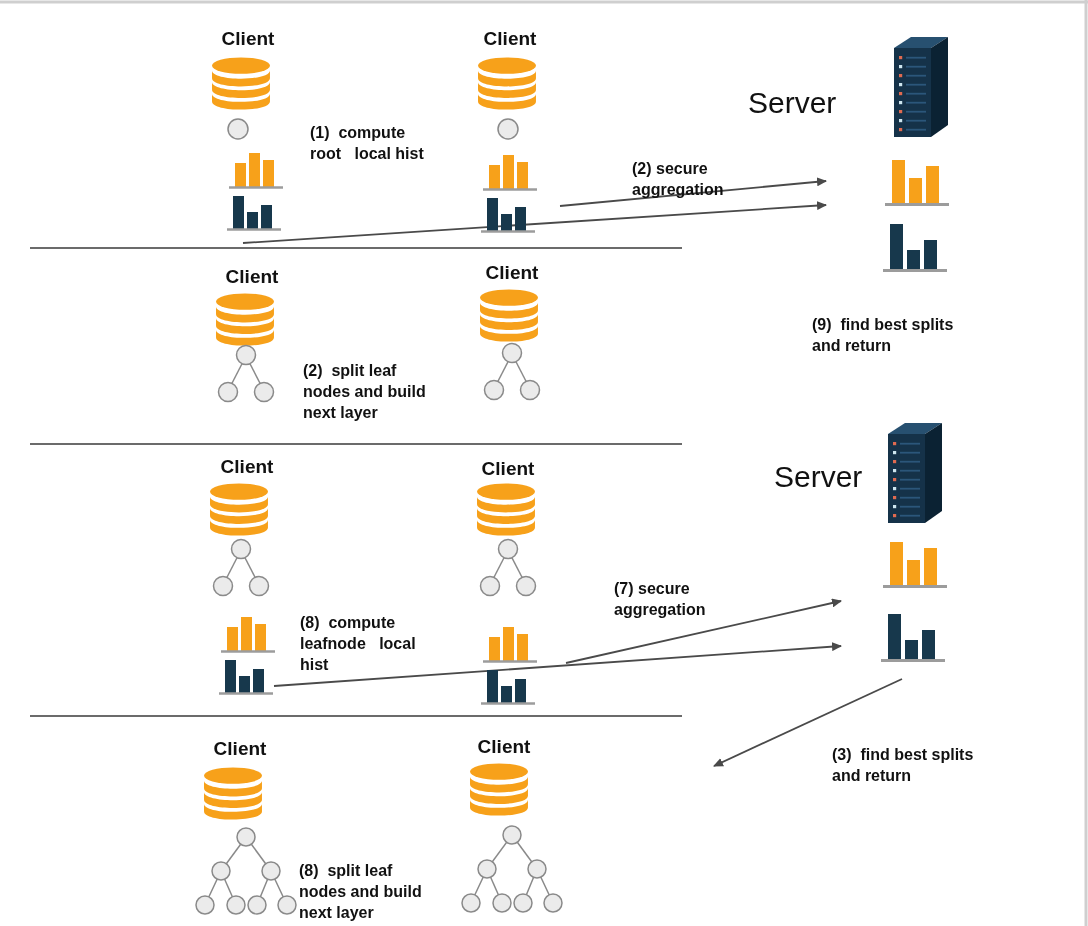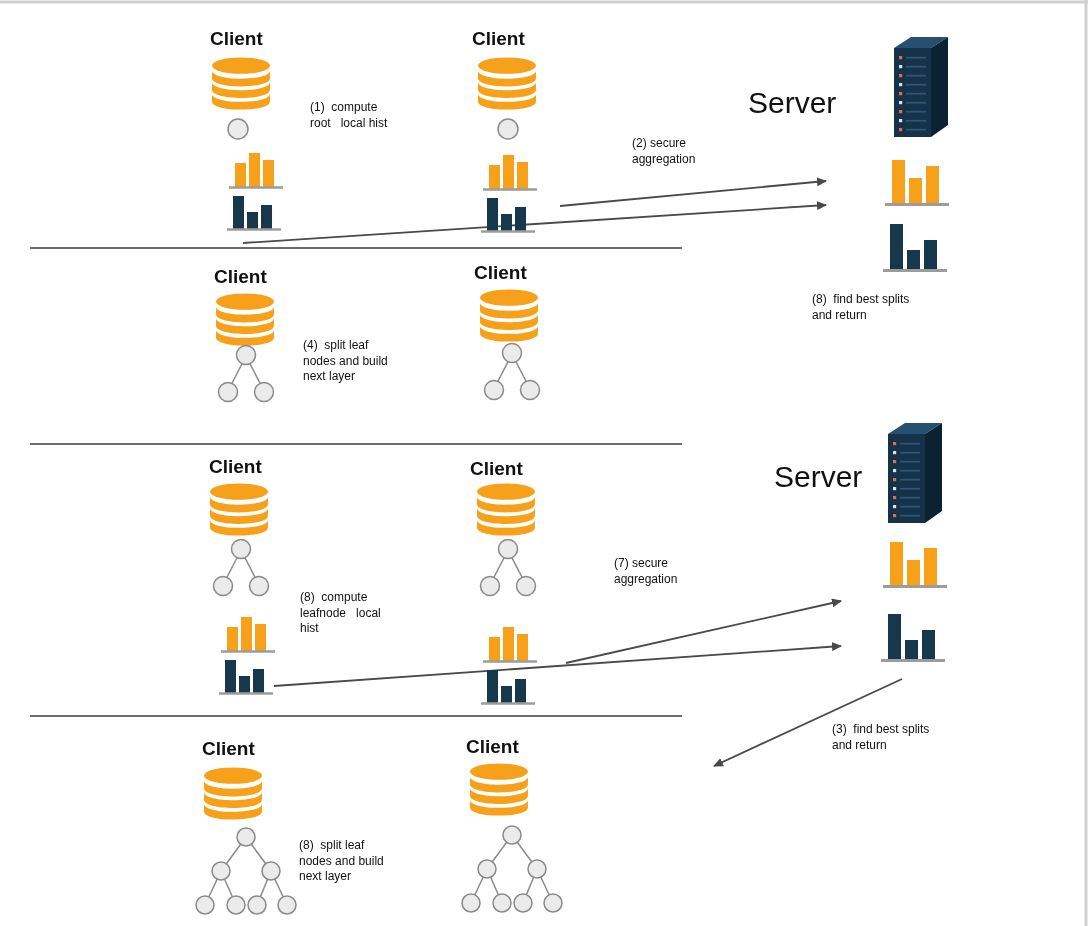--- a/index.html
+++ b/index.html
@@ -2,23 +2,23 @@
 <html style="--orange: #F7A11A; --dark: #17384C; --node-fill: #EBEBEB; --node-stroke: #8A8A8A; --arrow: #4A4A4A; --divider: #3A3A3A; --text: #111111;"><head>
 <meta charset="utf-8">
 <style>
   * { margin: 0; padding: 0; box-sizing: border-box; }
   html, body { background: #ffffff; }
   body { font-family: "Liberation Sans", sans-serif; color: var(--text, #111111); }
   .canvas { position: relative; width: 1088px; height: 926px; background: #ffffff; overflow: hidden; }
   .abs { position: absolute; }
   .overlay { position: absolute; left: 0; top: 0; pointer-events: none; }
 
-  .client-label { font-weight: bold; font-size: 19px; }
+  .client-label { font-weight: bold; font-size: 19px; text-align: center; }
   .server-label { font-weight: normal; font-size: 30px; text-align: left; }
-  .step { font-weight: normal; font-size: 12px; line-height: 1.3; white-space: pre-wrap; }
+  .step { font-weight: bold; font-size: 16px; line-height: 1.3; white-space: pre-wrap; margin-top: 23px; }
 
   .bar-o   { fill: var(--orange, #F7A11A); }
   .bar-d   { fill: var(--dark, #17384C); }
   .db-fill { fill: var(--orange, #F7A11A); }
   .node    { fill: var(--node-fill, #EBEBEB); stroke: var(--node-stroke, #8A8A8A); stroke-width: 1.5; }
   .edge    { stroke: var(--node-stroke, #8A8A8A); stroke-width: 1.5; }
   .baseline { stroke: #9C9C9C; }
   .arrow-line { stroke: var(--arrow, #4A4A4A); stroke-width: 1.8; marker-end: url(#ah); }
   .divider { stroke: var(--divider, #3A3A3A); stroke-width: 1.5; }
   .page-edge { stroke: #CFCFCF; stroke-width: 3; }
@@ -181,35 +181,35 @@
     <svg class="abs" style="left:890px;top:34px" width="62" height="106">
         <use href="#sym-server"></use>
       </svg>
     <svg class="abs" style="left:884px;top:146px" width="66" height="62">
         <use href="#sym-hist-o-lg"></use>
       </svg>
     <svg class="abs" style="left:882px;top:212px" width="66" height="62">
         <use href="#sym-hist-d-lg"></use>
       </svg>
 
-    <div class="abs step" style="left:812px;top:292px;width:220px">(8)  find best splits
+    <div class="abs step" style="left:812px;top:292px;width:220px">(9)  find best splits
 and return</div>
   </div>
 
   
   <div style="display:contents">
     <div class="abs client-label" style="left:214px;top:266px;width:76px">Client</div>
     <svg class="abs" style="left:212px;top:292px" width="66" height="56">
         <use href="#sym-db"></use>
       </svg>
     <svg class="abs" style="left:217px;top:344px" width="58" height="60">
         <use href="#sym-tree3"></use>
       </svg>
 
-    <div class="abs step" style="left:303px;top:338px;width:178px">(4)  split leaf
+    <div class="abs step" style="left:303px;top:338px;width:178px">(2)  split leaf
 nodes and build
 next layer</div>
 
     <div class="abs client-label" style="left:474px;top:262px;width:76px">Client</div>
     <svg class="abs" style="left:476px;top:288px" width="66" height="56">
         <use href="#sym-db"></use>
       </svg>
     <svg class="abs" style="left:483px;top:342px" width="58" height="60">
         <use href="#sym-tree3"></use>
       </svg>

